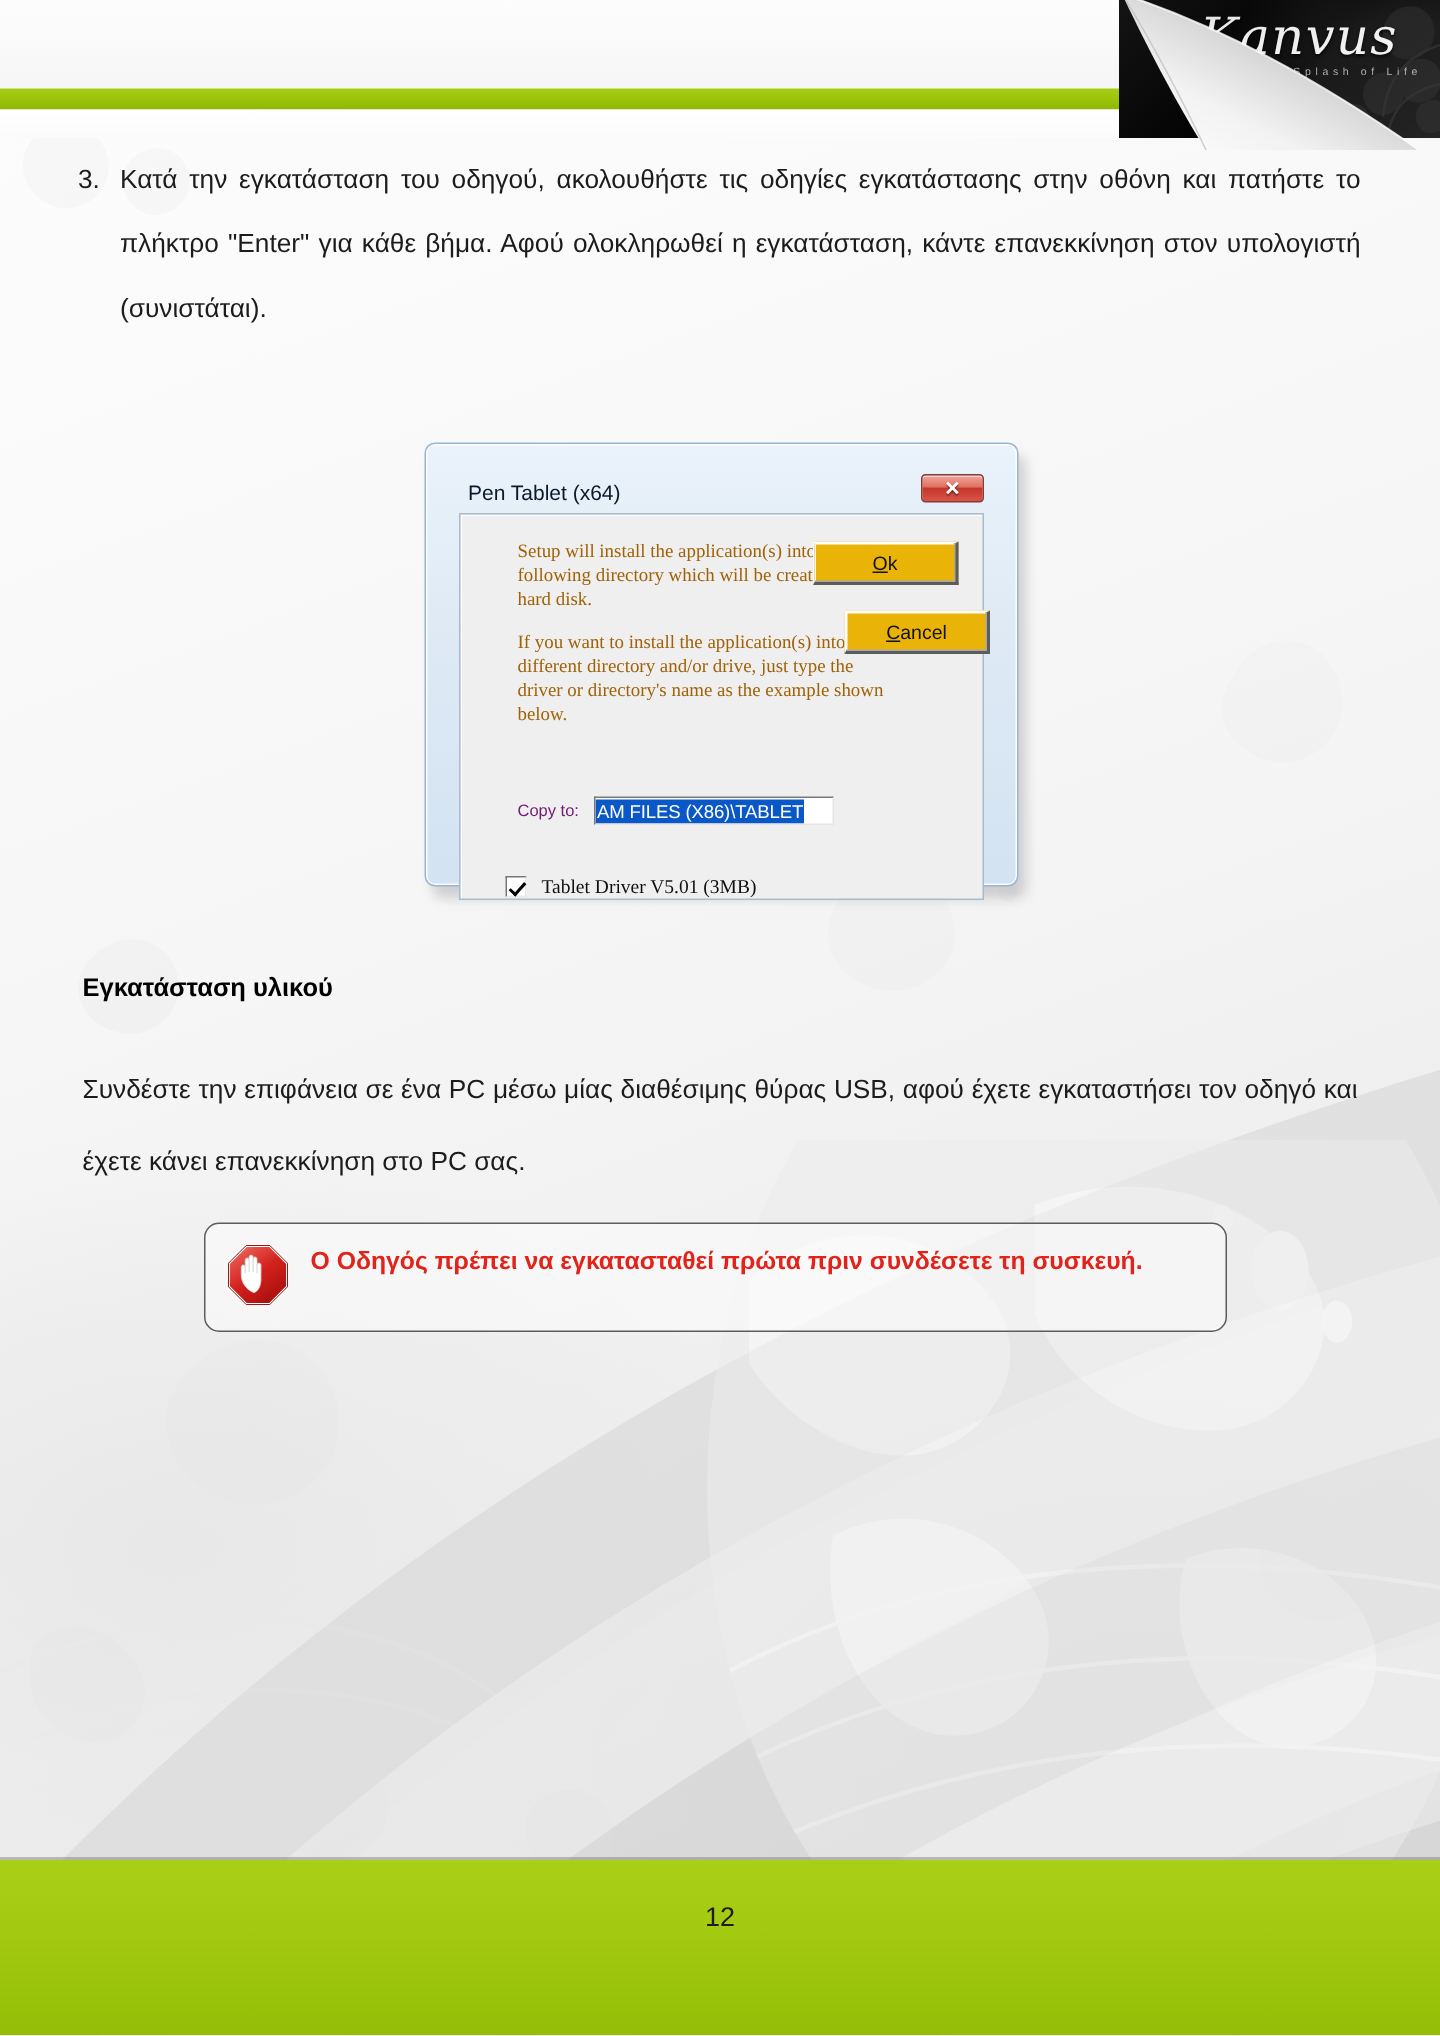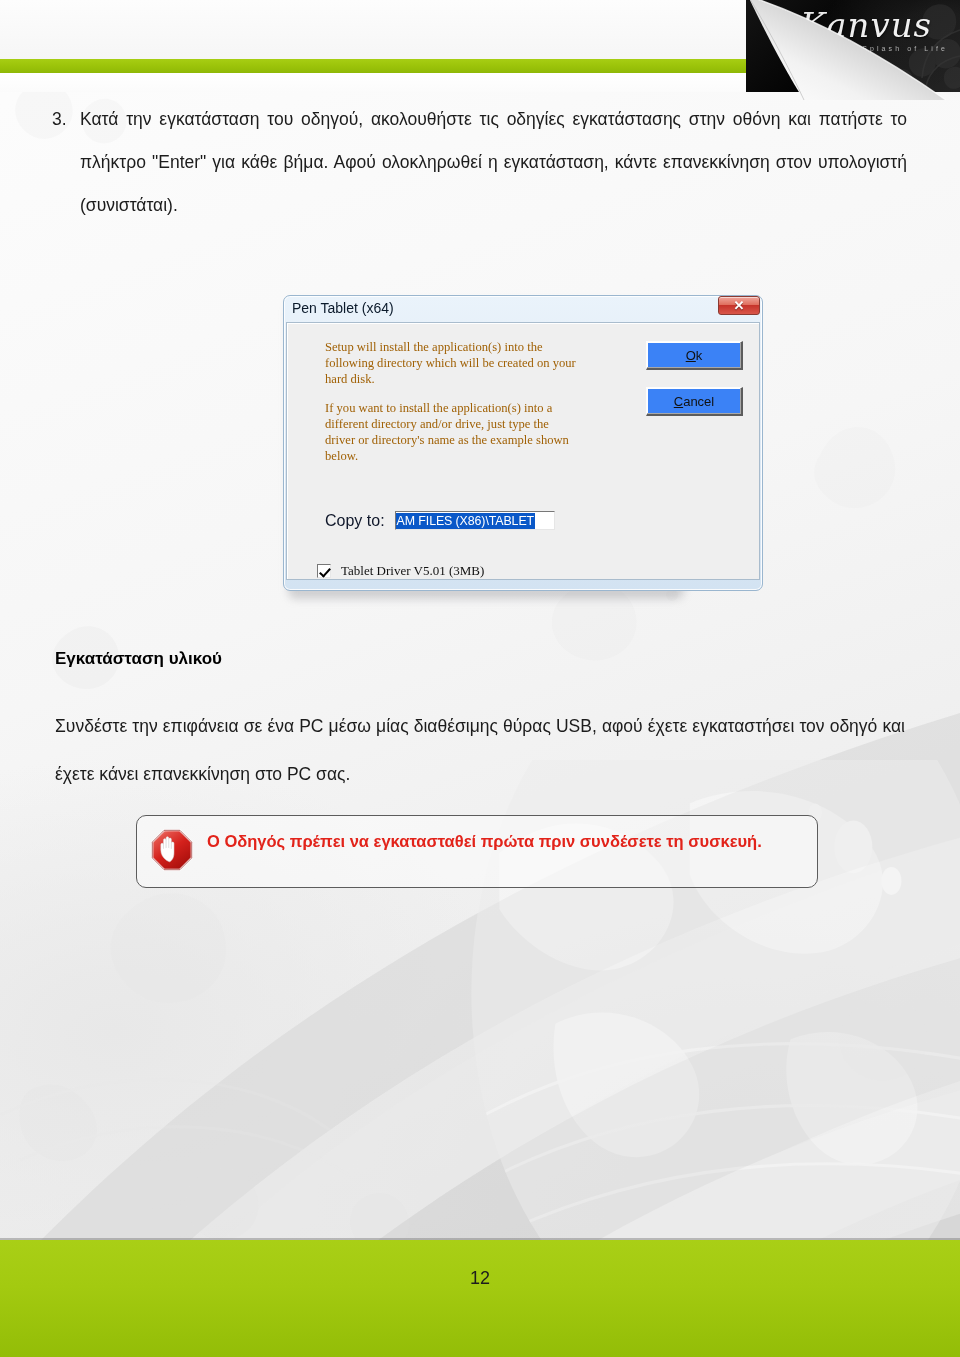--- a/index.html
+++ b/index.html
@@ -185,26 +185,26 @@
     position: absolute;
     left: 5px; top: 8px;
     width: 396px; height: 296px;
     border-radius: 8px;
     background: rgba(120,120,125,.30);
     filter: blur(4px);
   }
   .dialog {
     position: absolute;
     left: 0; top: 0;
-    width: 480px;
+    width: 396px;
     height: 296px;
     border-radius: 7px 7px 7px 7px;
     background: linear-gradient(180deg,#eaf3fb 0%, #dfeaf5 40%, #d3e3f2 100%);
     border: 1px solid #9ab6cf;
-    padding: 0;
+    padding: 20px;
     box-shadow: inset 0 0 0 1px rgba(255,255,255,.85);
   }
   .dlg-titlebar {
     position: relative;
     height: 26px;
     padding-left: 8px;
   }
   .dlg-title {
     font-family: "Liberation Sans", sans-serif;
     font-size: 14px;
@@ -257,48 +257,48 @@
 
   .dlg-buttons {
     position: absolute;
     right: 16px;
     top: 18px;
     width: 97px;
   }
   .dlg-btn {
     width: 97px;
     height: 29px;
-    background: #3b82f6;
+    background: #eab308;
     border-top: 1px solid #fdfdfd;
     border-left: 1px solid #fdfdfd;
     border-right: 2px solid #5c5c5c;
     border-bottom: 2px solid #5c5c5c;
     box-shadow: inset -1px -1px 0 #a8a8a8, inset 1px 1px 0 #ffffff;
     font-family: "Liberation Sans", sans-serif;
     font-size: 13px;
     color: #111;
     display: flex;
     align-items: center;
     justify-content: center;
     cursor: pointer;
   }
-  .dlg-btn + .dlg-btn { margin-top: 17px; }
+  .dlg-btn + .dlg-btn { margin-top: 17px; margin-left: 21px; }
   .dlg-btn u { text-underline-offset: 1px; }
 
   .copy-row {
     position: absolute;
     left: 38px;
     top: 188px;
     display: flex;
     align-items: center;
   }
   .copy-label {
     font-family: "Liberation Sans", sans-serif;
-    font-size: 16px;
-    color: #0f172a;
+    font-size: 11px;
+    color: #701a75;
     margin-right: 10px;
   }
   .copy-field {
     width: 160px;
     height: 19px;
     background: #ffffff;
     border-top: 1px solid #777;
     border-left: 1px solid #777;
     border-right: 1px solid #e6e6e6;
     border-bottom: 1px solid #e6e6e6;

